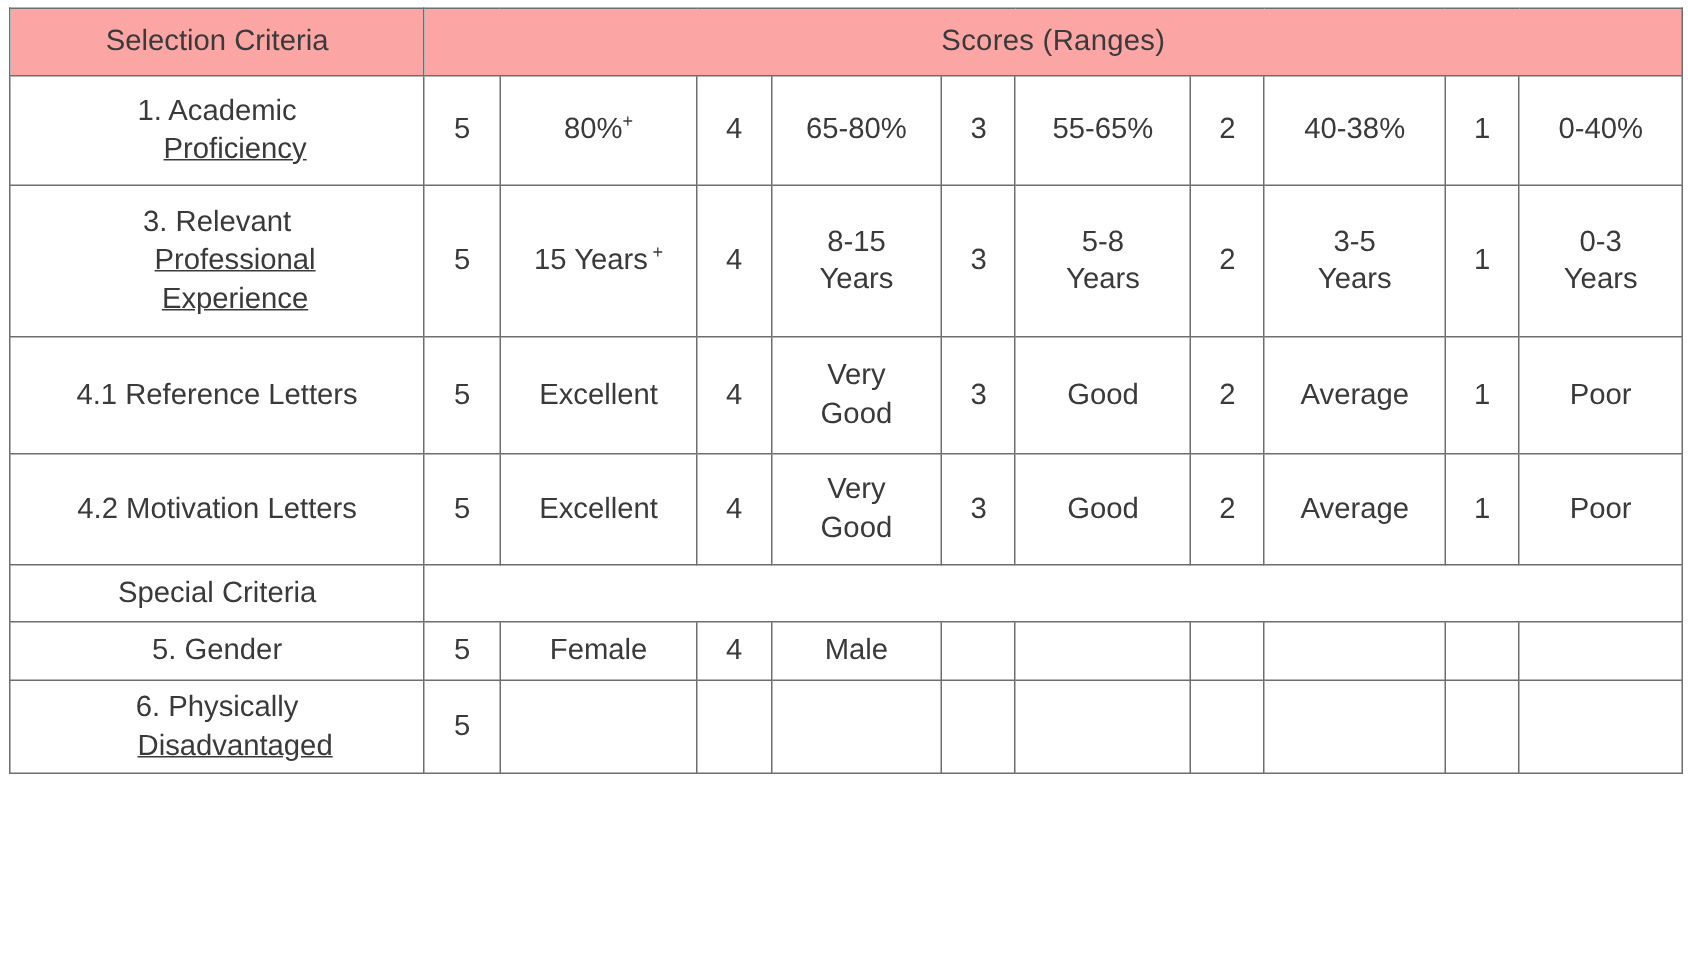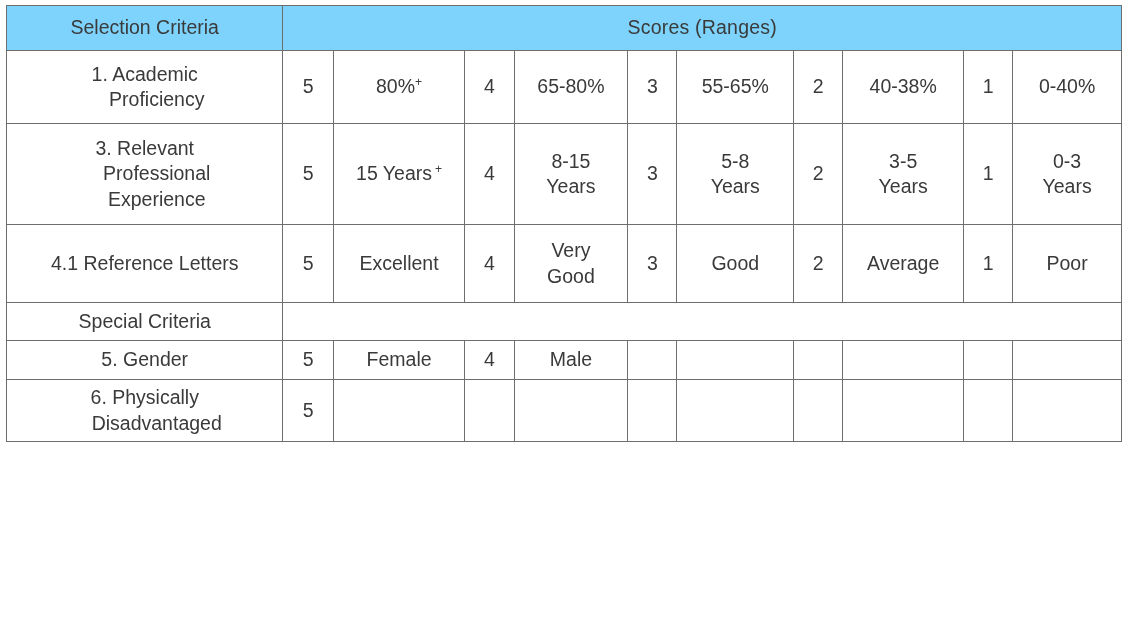--- a/index.html
+++ b/index.html
@@ -39,21 +39,21 @@
     font-size: 19.5px;
     line-height: 1.30;
     text-align: center;
     vertical-align: middle;
     box-sizing: border-box;
     overflow: hidden;
   }
 
   
   th.hdr {
-    background: #7dd3fc;
+    background: #fca5a5;
     border: 1px solid #8a6a18;
     color: #1d1d1d;
     font-weight: bold;
     font-size: 19px;
     height: 45px;
   }
   th.hdr-left {
     text-align: left;
     padding-left: 16px;
   }
@@ -69,20 +69,21 @@
     padding-right: 8px;
     color: #4a4a4a;
     font-size: 20px;
   }
   td.crit .ind {
     display: block;
   }
   td.crit .ind2 {
     display: block;
     padding-left: 24px;
+    text-decoration: underline;
   }
   td.crit.one-line {
     white-space: nowrap;
   }
 
   
   td.score {
     color: #4a4a4a;
     font-size: 20px;
   }
@@ -207,20 +208,36 @@
             <span class="two">Good</span>
           </td>
         <td class="score">3</td>
         <td class="range">Good</td>
         <td class="score">2</td>
         <td class="range">Average</td>
         <td class="score">1</td>
         <td class="range">Poor</td>
       </tr>
 
+      <tr class="r-42">
+        <td class="crit one-line">4.2 Motivation Letters</td>
+        <td class="score">5</td>
+        <td class="range">Excellent</td>
+        <td class="score">4</td>
+        <td class="range">
+            <span class="two">Very</span>
+            <span class="two">Good</span>
+          </td>
+        <td class="score">3</td>
+        <td class="range">Good</td>
+        <td class="score">2</td>
+        <td class="range">Average</td>
+        <td class="score">1</td>
+        <td class="range">Poor</td>
+      </tr>
 
       <tr class="r-sec">
         <td class="crit one-line">Special Criteria</td>
         <td class="blank" colspan="10"></td>
       </tr>
 
       <tr class="r-5">
         <td class="crit one-line">5. Gender</td>
         <td class="score">5</td>
         <td class="range">Female</td>

